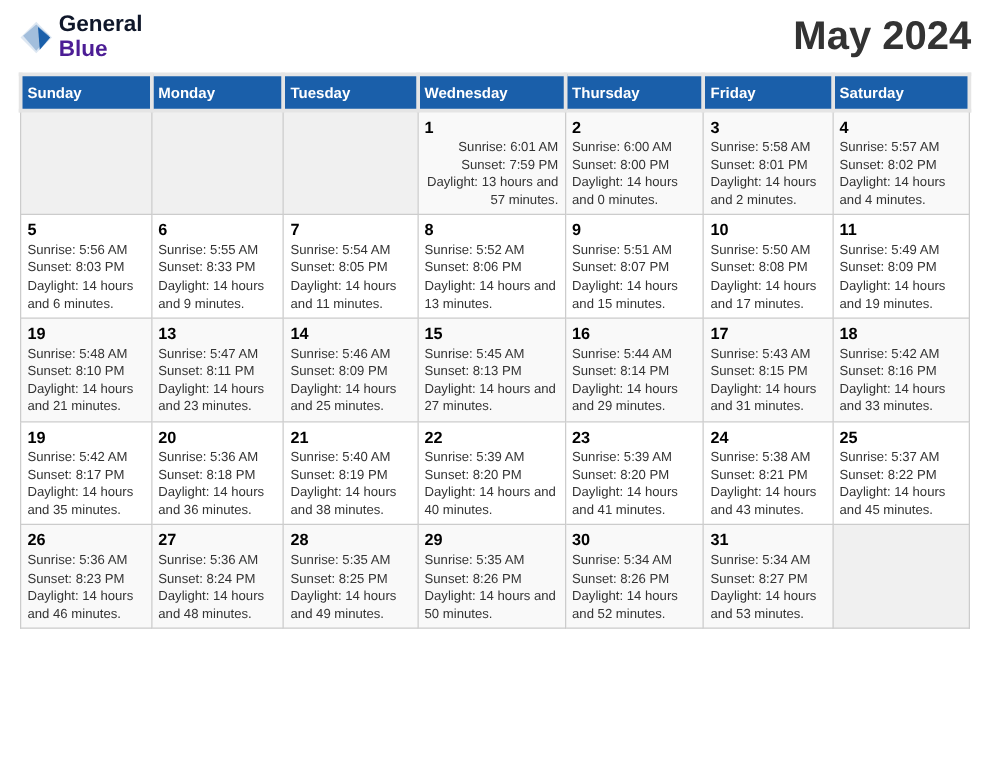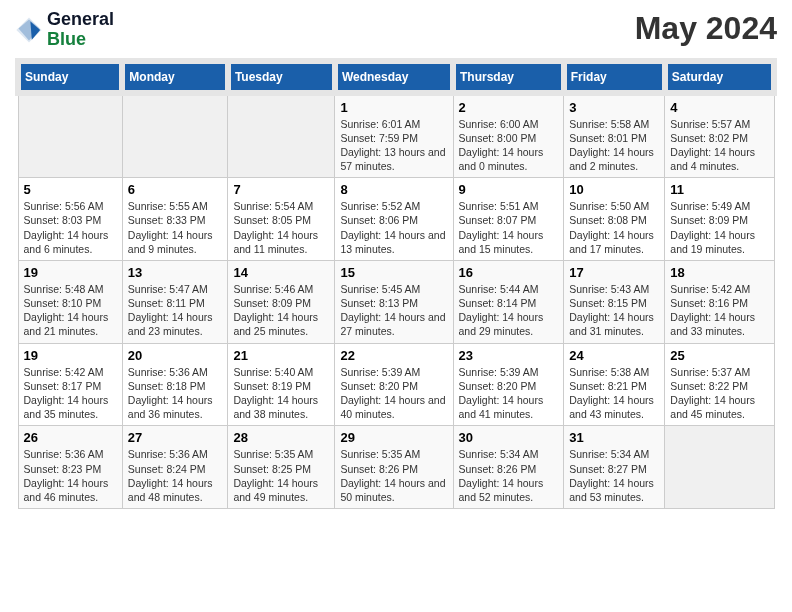--- a/index.html
+++ b/index.html
@@ -54,21 +54,21 @@
     }
     thead tr {
       background-color: #1a5faa;
       color: #fff;
     }
     thead th {
       padding: 6px 4px;
       text-align: left;
       font-weight: bold;
       font-size: 12px;
-      border: 6px solid #e5e5e5;
+      border: 3px solid #e5e5e5;
     }
     tbody tr {
       vertical-align: top;
     }
     tbody td {
       border: 1px solid #ccc;
       padding: 4px 5px;
       vertical-align: top;
       min-height: 80px;
     }
@@ -98,21 +98,21 @@
 
 <div class="header">
   <div class="logo">
     <svg class="logo-icon" viewBox="0 0 40 40" width="40" height="40">
       <polygon points="20,2 38,20 20,38 2,20" fill="#1a5faa" opacity="0.15"></polygon>
       <polygon points="20,5 35,18 20,35 5,18" fill="#1a5faa" opacity="0.3"></polygon>
       <polygon points="22,8 36,20 24,34" fill="#1a5faa"></polygon>
     </svg>
     <div class="logo-text">
       <div><span>General</span></div>
-      <div><span style="color:#15803d;font-weight:bold;">Blue</span></div>
+      <div><span style="color:#4c1d95;font-weight:bold;">Blue</span></div>
     </div>
   </div>
   <div class="title-area">
     <h1>May 2024</h1>
   </div>
 </div>
 
 <table>
   <thead>
     <tr>
@@ -127,21 +127,21 @@
       </tr>
   </thead>
   <tbody>
 
   <tr>
         <td class="empty-cell"></td>
         <td class="empty-cell"></td>
         <td class="empty-cell"></td>
         <td>
           <span class="date-num">1</span>
-          <div class="cell-info" style="white-space: pre-line;">Sunrise: 6:01 AM
+          <div class="cell-info" style="white-space: pre-line; text-align: right;">Sunrise: 6:01 AM
 Sunset: 7:59 PM
 Daylight: 13 hours and 57 minutes.</div>
         </td>
         <td>
           <span class="date-num">2</span>
           <div class="cell-info" style="white-space: pre-line;">Sunrise: 6:00 AM
 Sunset: 8:00 PM
 Daylight: 14 hours and 0 minutes.</div>
         </td>
         <td>

